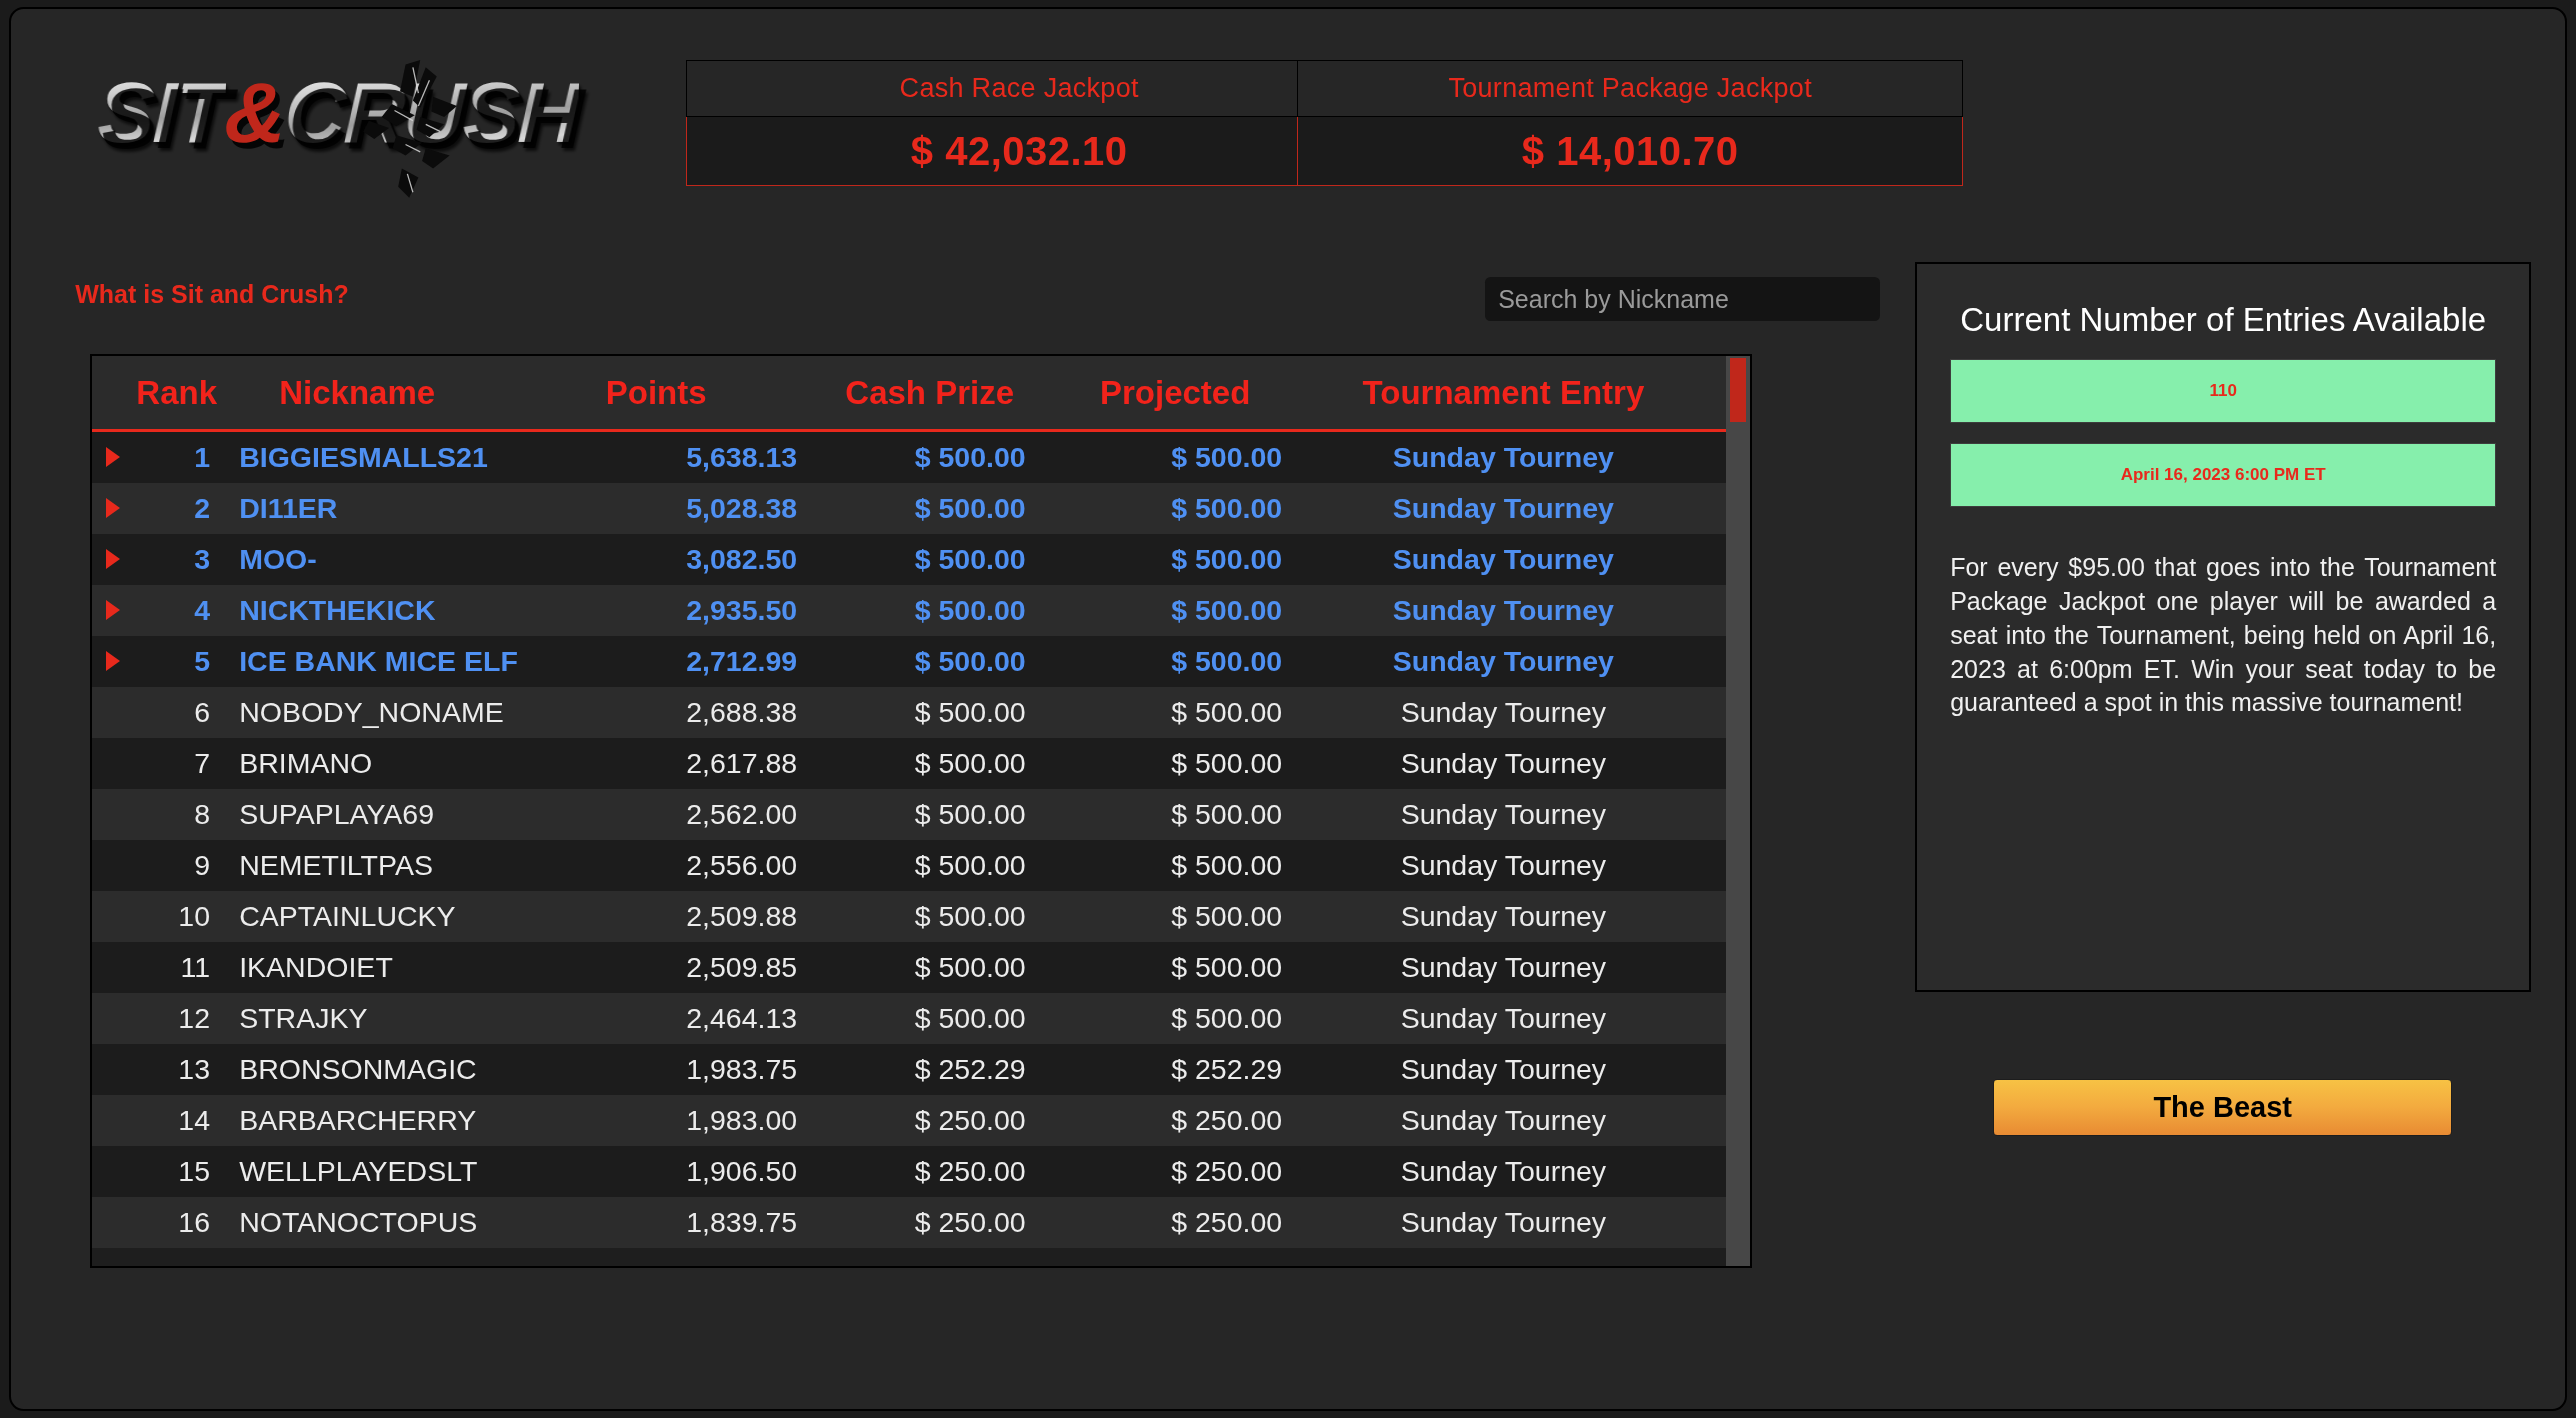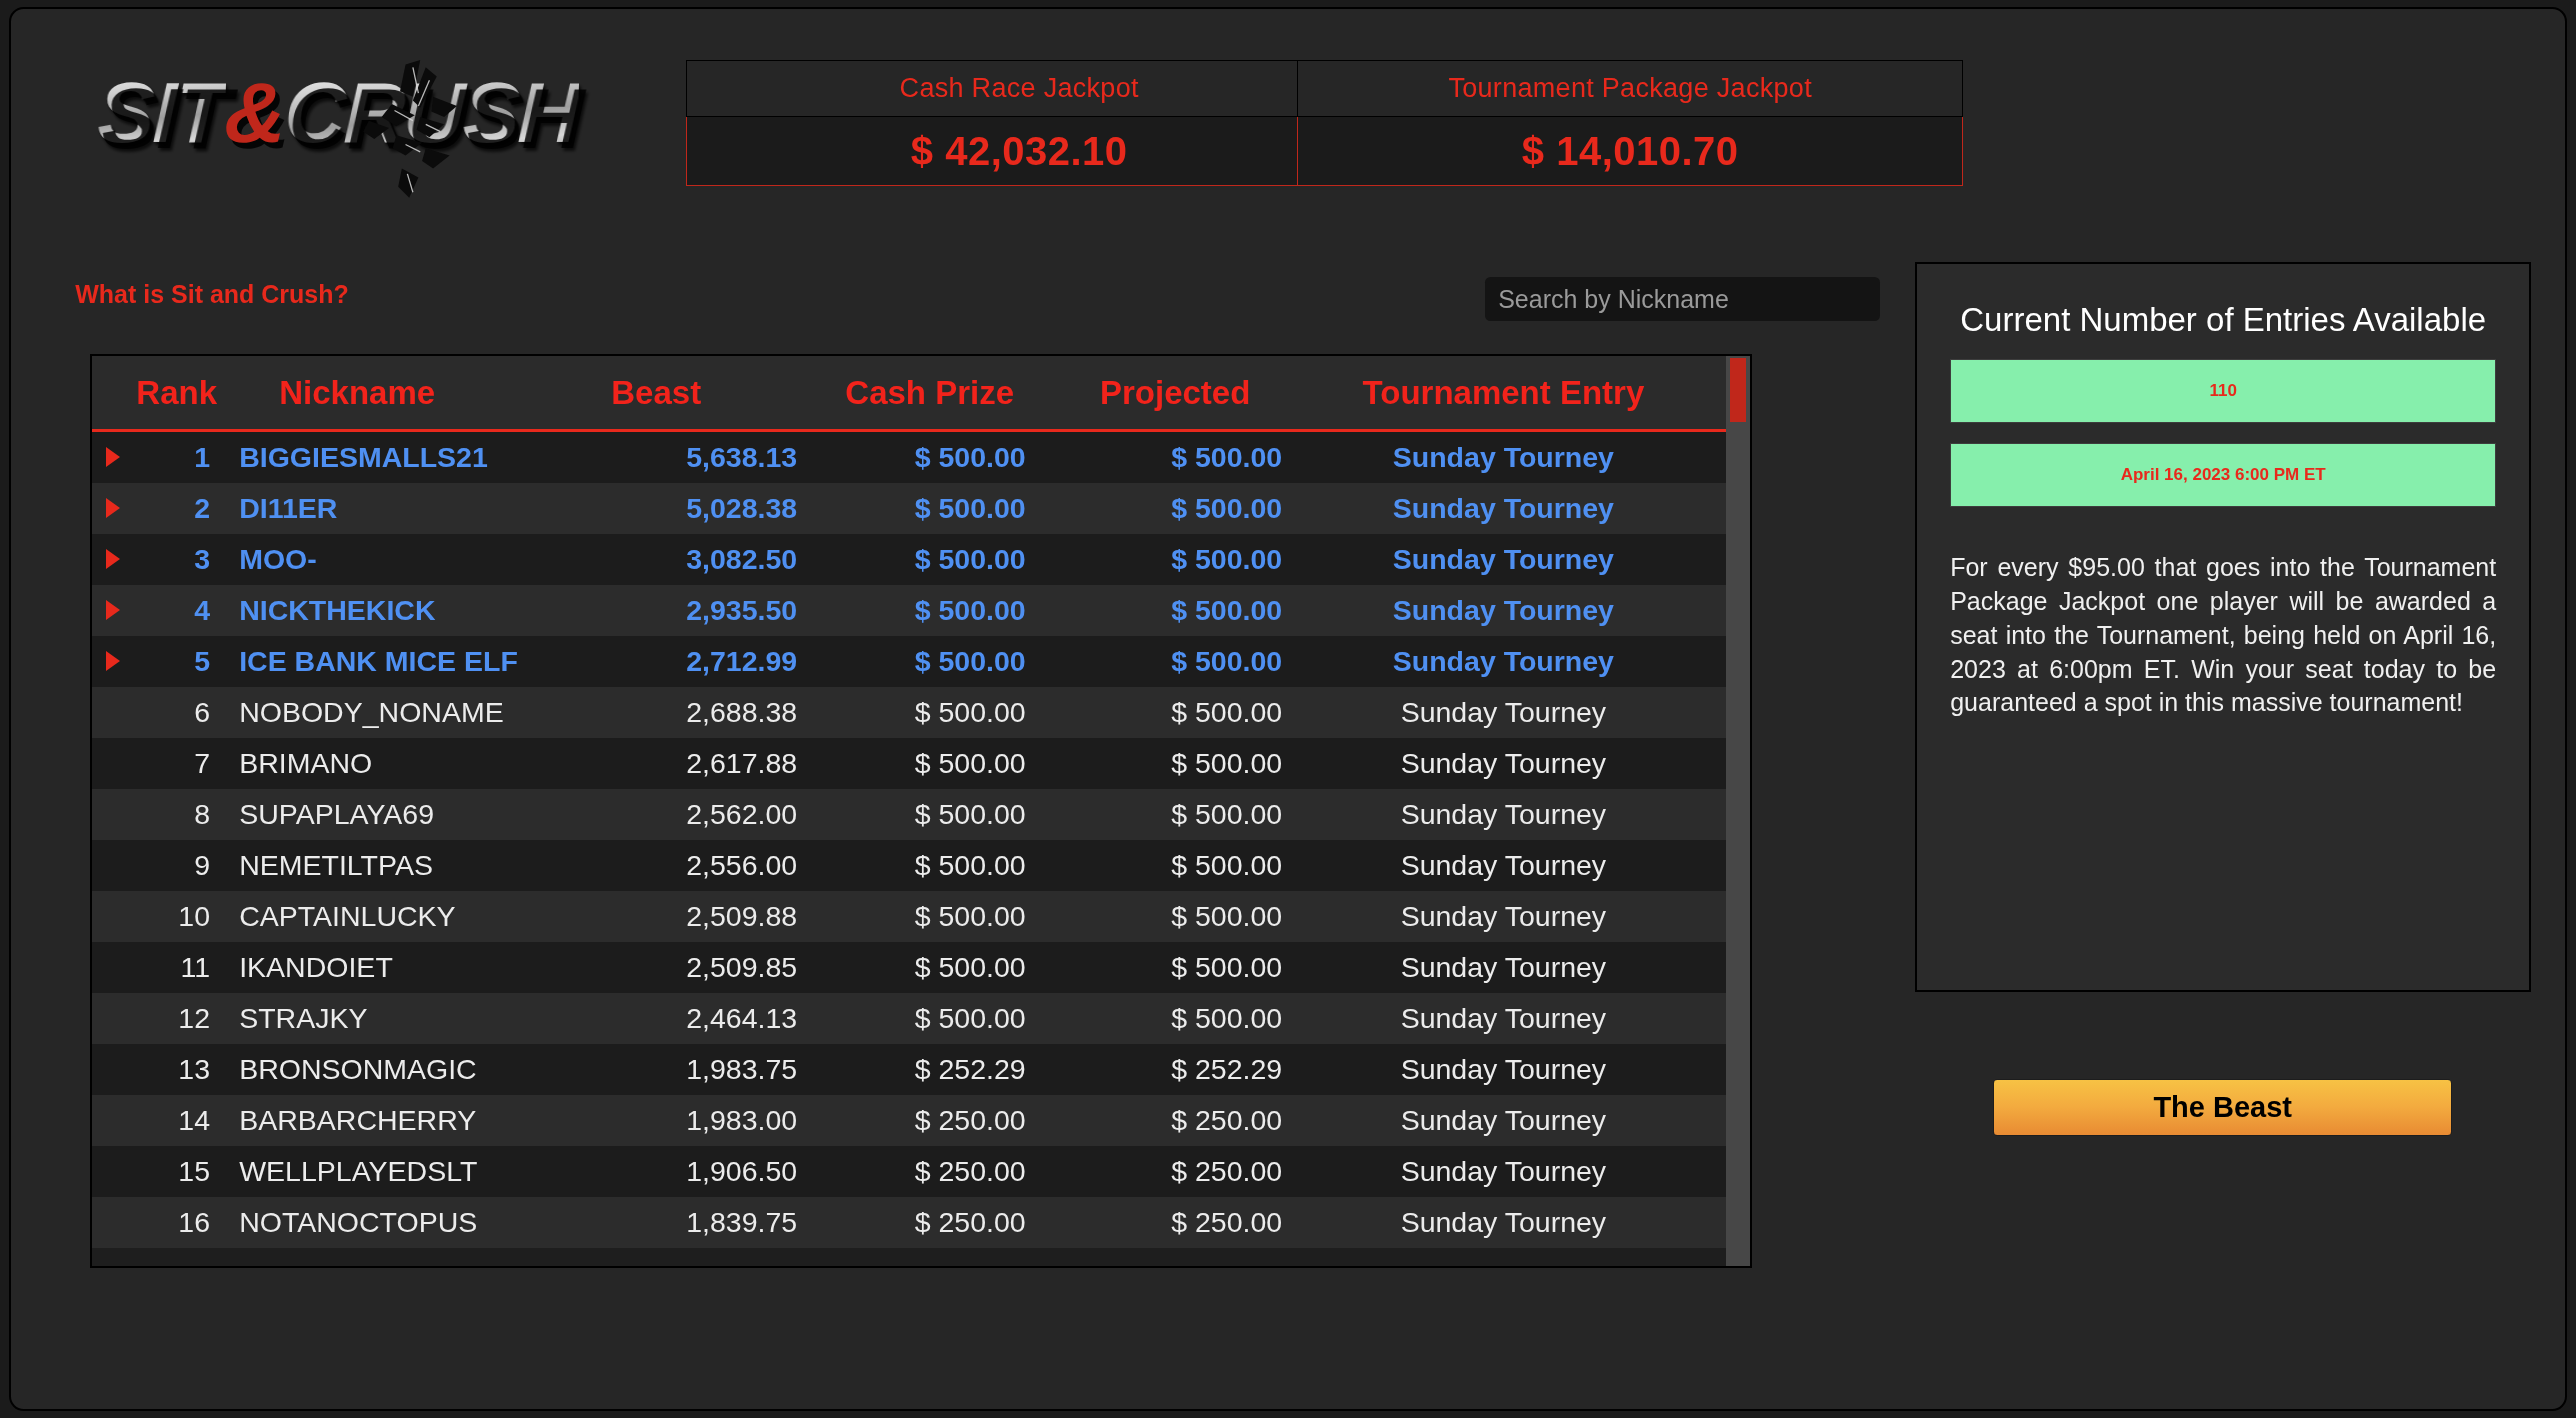--- a/index.html
+++ b/index.html
@@ -299,21 +299,21 @@
   <a class="what-link" href="#">What is Sit and Crush?</a>
   <input class="search-box" type="text" placeholder="Search by Nickname" style="">
 
   <div class="table-wrap">
     <div class="table-inner">
 
       <div class="thead">
         <div class="th c-arrow"></div>
         <div class="th c-rank">Rank</div>
         <div class="th c-nick">Nickname</div>
-        <div class="th c-pts">Beast</div>
+        <div class="th c-pts">Points</div>
         <div class="th c-cash">Cash Prize</div>
         <div class="th c-proj">Projected</div>
         <div class="th c-tour">Tournament Entry</div>
       </div>
 
       <div id="rows">
           <div class="trow odd top">
             <div class="c-arrow"><span class="tri"></span></div>
             <div class="c-rank">1</div>
             <div class="c-nick">BIGGIESMALLS21</div>

